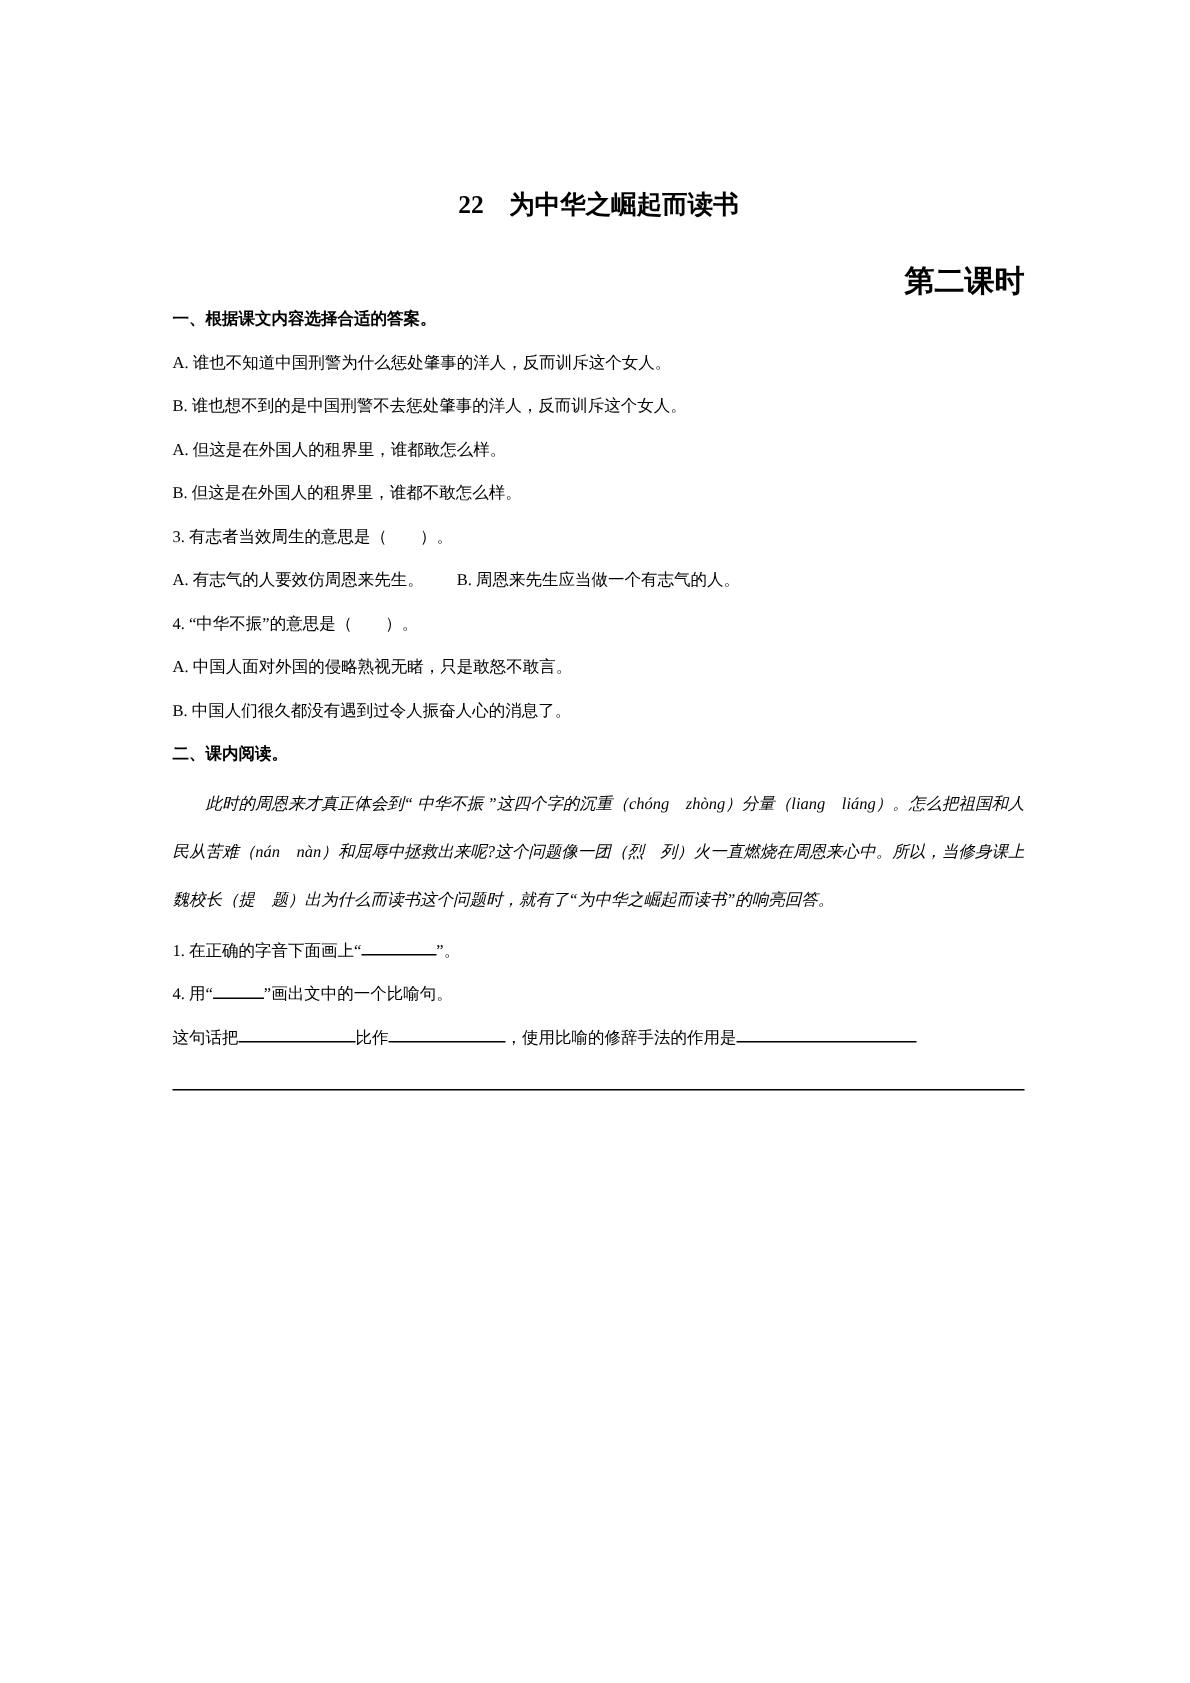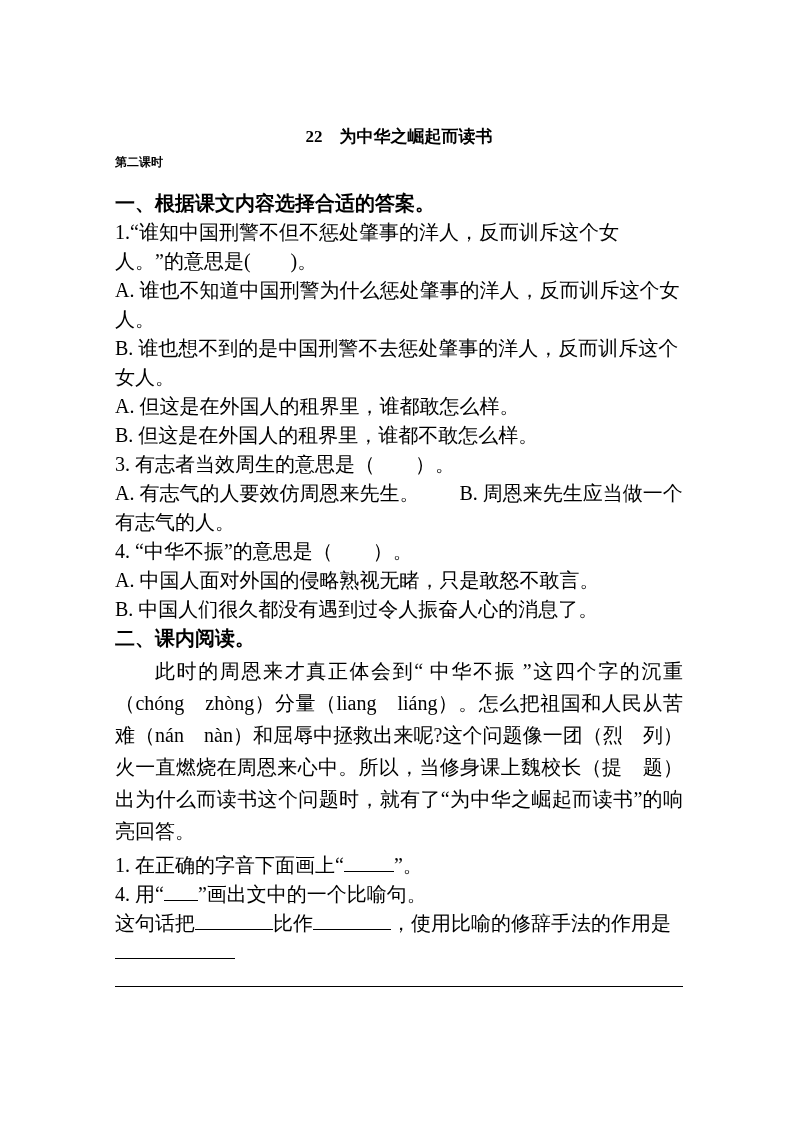--- a/index.html
+++ b/index.html
@@ -17,41 +17,41 @@
     padding: 126px 110px 0 115px;
     overflow: hidden;
   }
   .doc-title {
     text-align: center;
     font-weight: bold;
     font-size: 17px;
     line-height: 22px;
   }
   .doc-subtitle {
-    text-align: left;
+    text-align: right;
     font-weight: bold;
-    font-size: 12px;
+    font-size: 20px;
     line-height: 22px;
-    margin-top: 3px;
+    margin-top: 29px;
   }
   .content {
-    margin-top: 16px;
-    font-size: 20px;
+    font-size: 11px;
   }
   .line {
     line-height: 29px;
   }
   .heading {
     font-weight: bold;
   }
   .passage {
     line-height: 32px;
     text-indent: 2em;
     text-align: justify;
     margin: 2px 0 4px 0;
+    font-style: italic;
   }
   .blank {
     display: inline-block;
     border-bottom: 1px solid #000;
     height: 16px;
     vertical-align: baseline;
   }
   .w-sm { width: 34px; }
   .w-md { width: 50px; }
   .w-lg { width: 78px; }
@@ -68,21 +68,20 @@
 
 <div class="page">
 
   <div class="doc-title">22　为中华之崛起而读书</div>
   <div class="doc-subtitle">第二课时</div>
 
   <div class="content">
 
     <div class="line heading">一、根据课文内容选择合适的答案。</div>
 
-    <div class="line">1.“谁知中国刑警不但不惩处肇事的洋人，反而训斥这个女人。”的意思是(　　)。</div>
     <div class="line">A. 谁也不知道中国刑警为什么惩处肇事的洋人，反而训斥这个女人。</div>
     <div class="line">B. 谁也想不到的是中国刑警不去惩处肇事的洋人，反而训斥这个女人。</div>
 
     <div class="line">A. 但这是在外国人的租界里，谁都敢怎么样。</div>
     <div class="line">B. 但这是在外国人的租界里，谁都不敢怎么样。</div>
 
     <div class="line">3. 有志者当效周生的意思是（　　）。</div>
     <div class="line">A. 有志气的人要效仿周恩来先生。　　B. 周恩来先生应当做一个有志气的人。</div>
 
     <div class="line">4. “中华不振”的意思是（　　）。</div>

